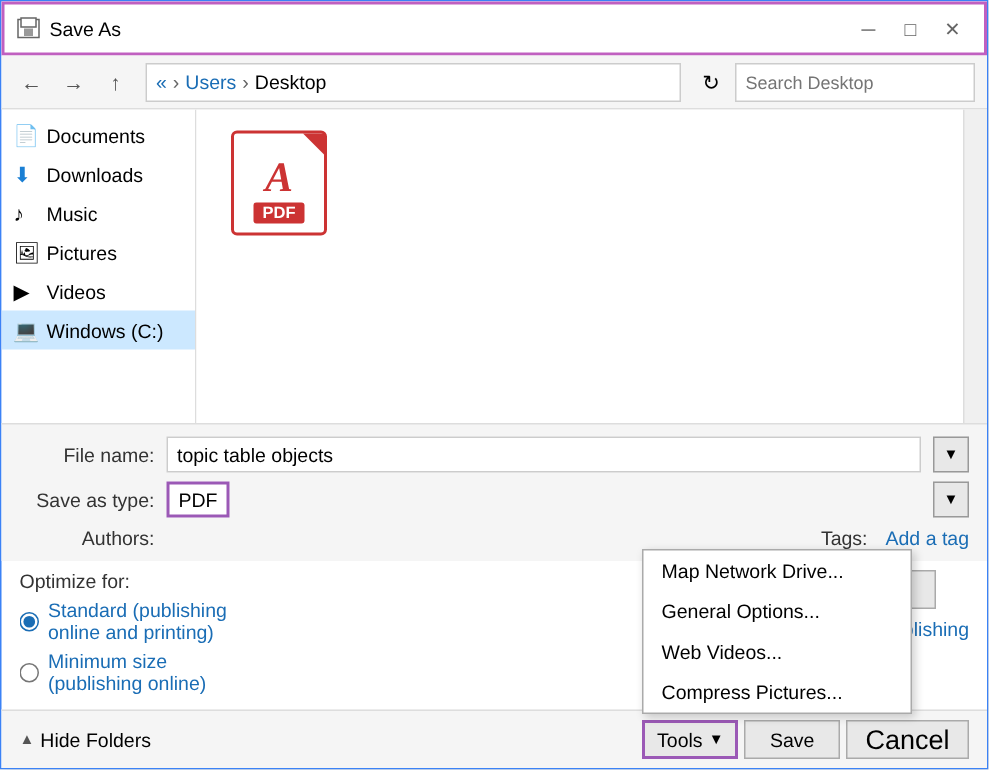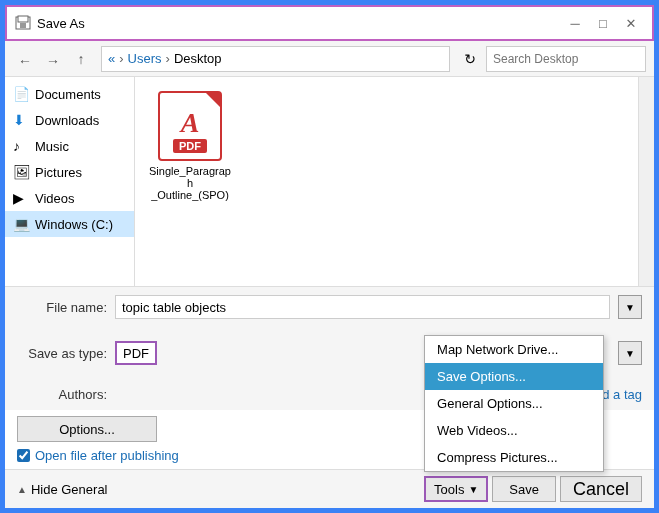--- a/index.html
+++ b/index.html
@@ -1,21 +1,21 @@
 <!DOCTYPE html>
 <html><head>
   <meta charset="utf-8">
   <style>
     * { box-sizing: border-box; margin: 0; padding: 0; font-family: 'Segoe UI', Arial, sans-serif; font-size: 13px; }
     body { background: #f0f0f0; display: flex; justify-content: center; align-items: center; width: 659px; height: 513px; }
     .dialog {
       width: 659px;
       height: 513px;
       background: #fff;
-      border: 5px solid #3b82f6;
+      border: 1px solid #3b82f6;
       box-shadow: 2px 2px 8px rgba(0,0,0,0.3);
       display: flex;
       flex-direction: column;
     }
     .title-bar {
       background: #fff;
       border-bottom: 1px solid #ddd;
       display: flex;
       align-items: center;
       padding: 6px 8px;
@@ -124,21 +124,21 @@
     .file-name { font-size: 11px; text-align: center; word-break: break-word; color: #000; }
 
     .scrollbar-placeholder {
       width: 16px; background: #f0f0f0; border-left: 1px solid #ddd;
     }
 
     .form-area {
       background: #f5f5f5; border-top: 1px solid #ddd; padding: 8px 12px;
     }
     .form-row {
-      display: flex; align-items: center; margin-bottom: 22px; gap: 8px;
+      display: flex; align-items: center; margin-bottom: 6px; gap: 8px;
     }
     .form-label {
       width: 90px; text-align: right; color: #333; font-size: 13px;
     }
     .form-input {
       flex: 1; height: 24px; border: 1px solid #ccc; padding: 0 6px;
       font-size: 13px; background: #fff;
     }
     .form-select {
       flex: 1; height: 24px; border: 2px solid #9b59b6; padding: 0 6px;
@@ -273,21 +273,20 @@
         <span class="sidebar-label">Windows (C:)</span>
       </div>
     </div>
 
     <div class="main-pane">
       <div class="file-item">
         <div class="pdf-icon">
           <span class="acrobat-symbol" style="font-style:italic; font-family: serif;">A</span>
           <span class="pdf-label-badge">PDF</span>
         </div>
-        <span class="file-name">Single_Paragraph<br>_Outline_(SPO)</span>
       </div>
     </div>
     <div class="scrollbar-placeholder"></div>
   </div>
 
   <div class="form-area">
     <div class="form-row">
       <span class="form-label">File name:</span>
       <input class="form-input" type="text" value="topic table objects" style="">
       <button class="combo-btn">▼</button>
@@ -303,43 +302,55 @@
     </div>
     <div class="form-row" style="margin-bottom:0;">
       <span class="form-label">Authors:</span>
       <span style="flex:1"></span>
       <span class="form-label" style="width:auto; text-align:left; margin-right:4px;">Tags:</span>
       <span class="tags-add">Add a tag</span>
     </div>
   </div>
 
   <div class="options-area">
+    <div class="optimize-section">
+      <span class="optimize-label">Optimize for:</span>
+      <div style="margin-top:4px;">
+        <div class="radio-option">
+          <input type="radio" name="optimize" checked="" style="">
+          <span class="radio-text">Standard (publishing<br>online and printing)</span>
+        </div>
+        <div class="radio-option">
+          <input type="radio" name="optimize" style="">
+          <span class="radio-text">Minimum size<br>(publishing online)</span>
+        </div>
+      </div>
+    </div>
     <div class="right-options">
       <button class="options-btn">Options...</button>
       <div class="checkbox-row">
         <input type="checkbox" checked="" style="">
         <span class="checkbox-label">Open file after publishing</span>
       </div>
     </div>
   </div>
 
   <div class="bottom-bar">
     <div class="hide-folders">
       <span class="hide-folders-arrow">▲</span>
-      <span>Hide General</span>
+      <span>Hide Folders</span>
     </div>
     <div class="bottom-buttons">
       <button class="tools-btn">
         <span>Tools</span>
         <span class="tools-dropdown-arrow">▼</span>
       </button>
 
       <div class="dropdown-menu">
         <div class="dropdown-item">Map Network Drive...</div>
-        <div class="dropdown-item selected">Save Options...</div>
         <div class="dropdown-item">General Options...</div>
         <div class="dropdown-item">Web Videos...</div>
         <div class="dropdown-item">Compress Pictures...</div>
       </div>
       <button class="save-btn">Save</button>
       <button class="cancel-btn">Cancel</button>
     </div>
   </div>
 </div>
 

